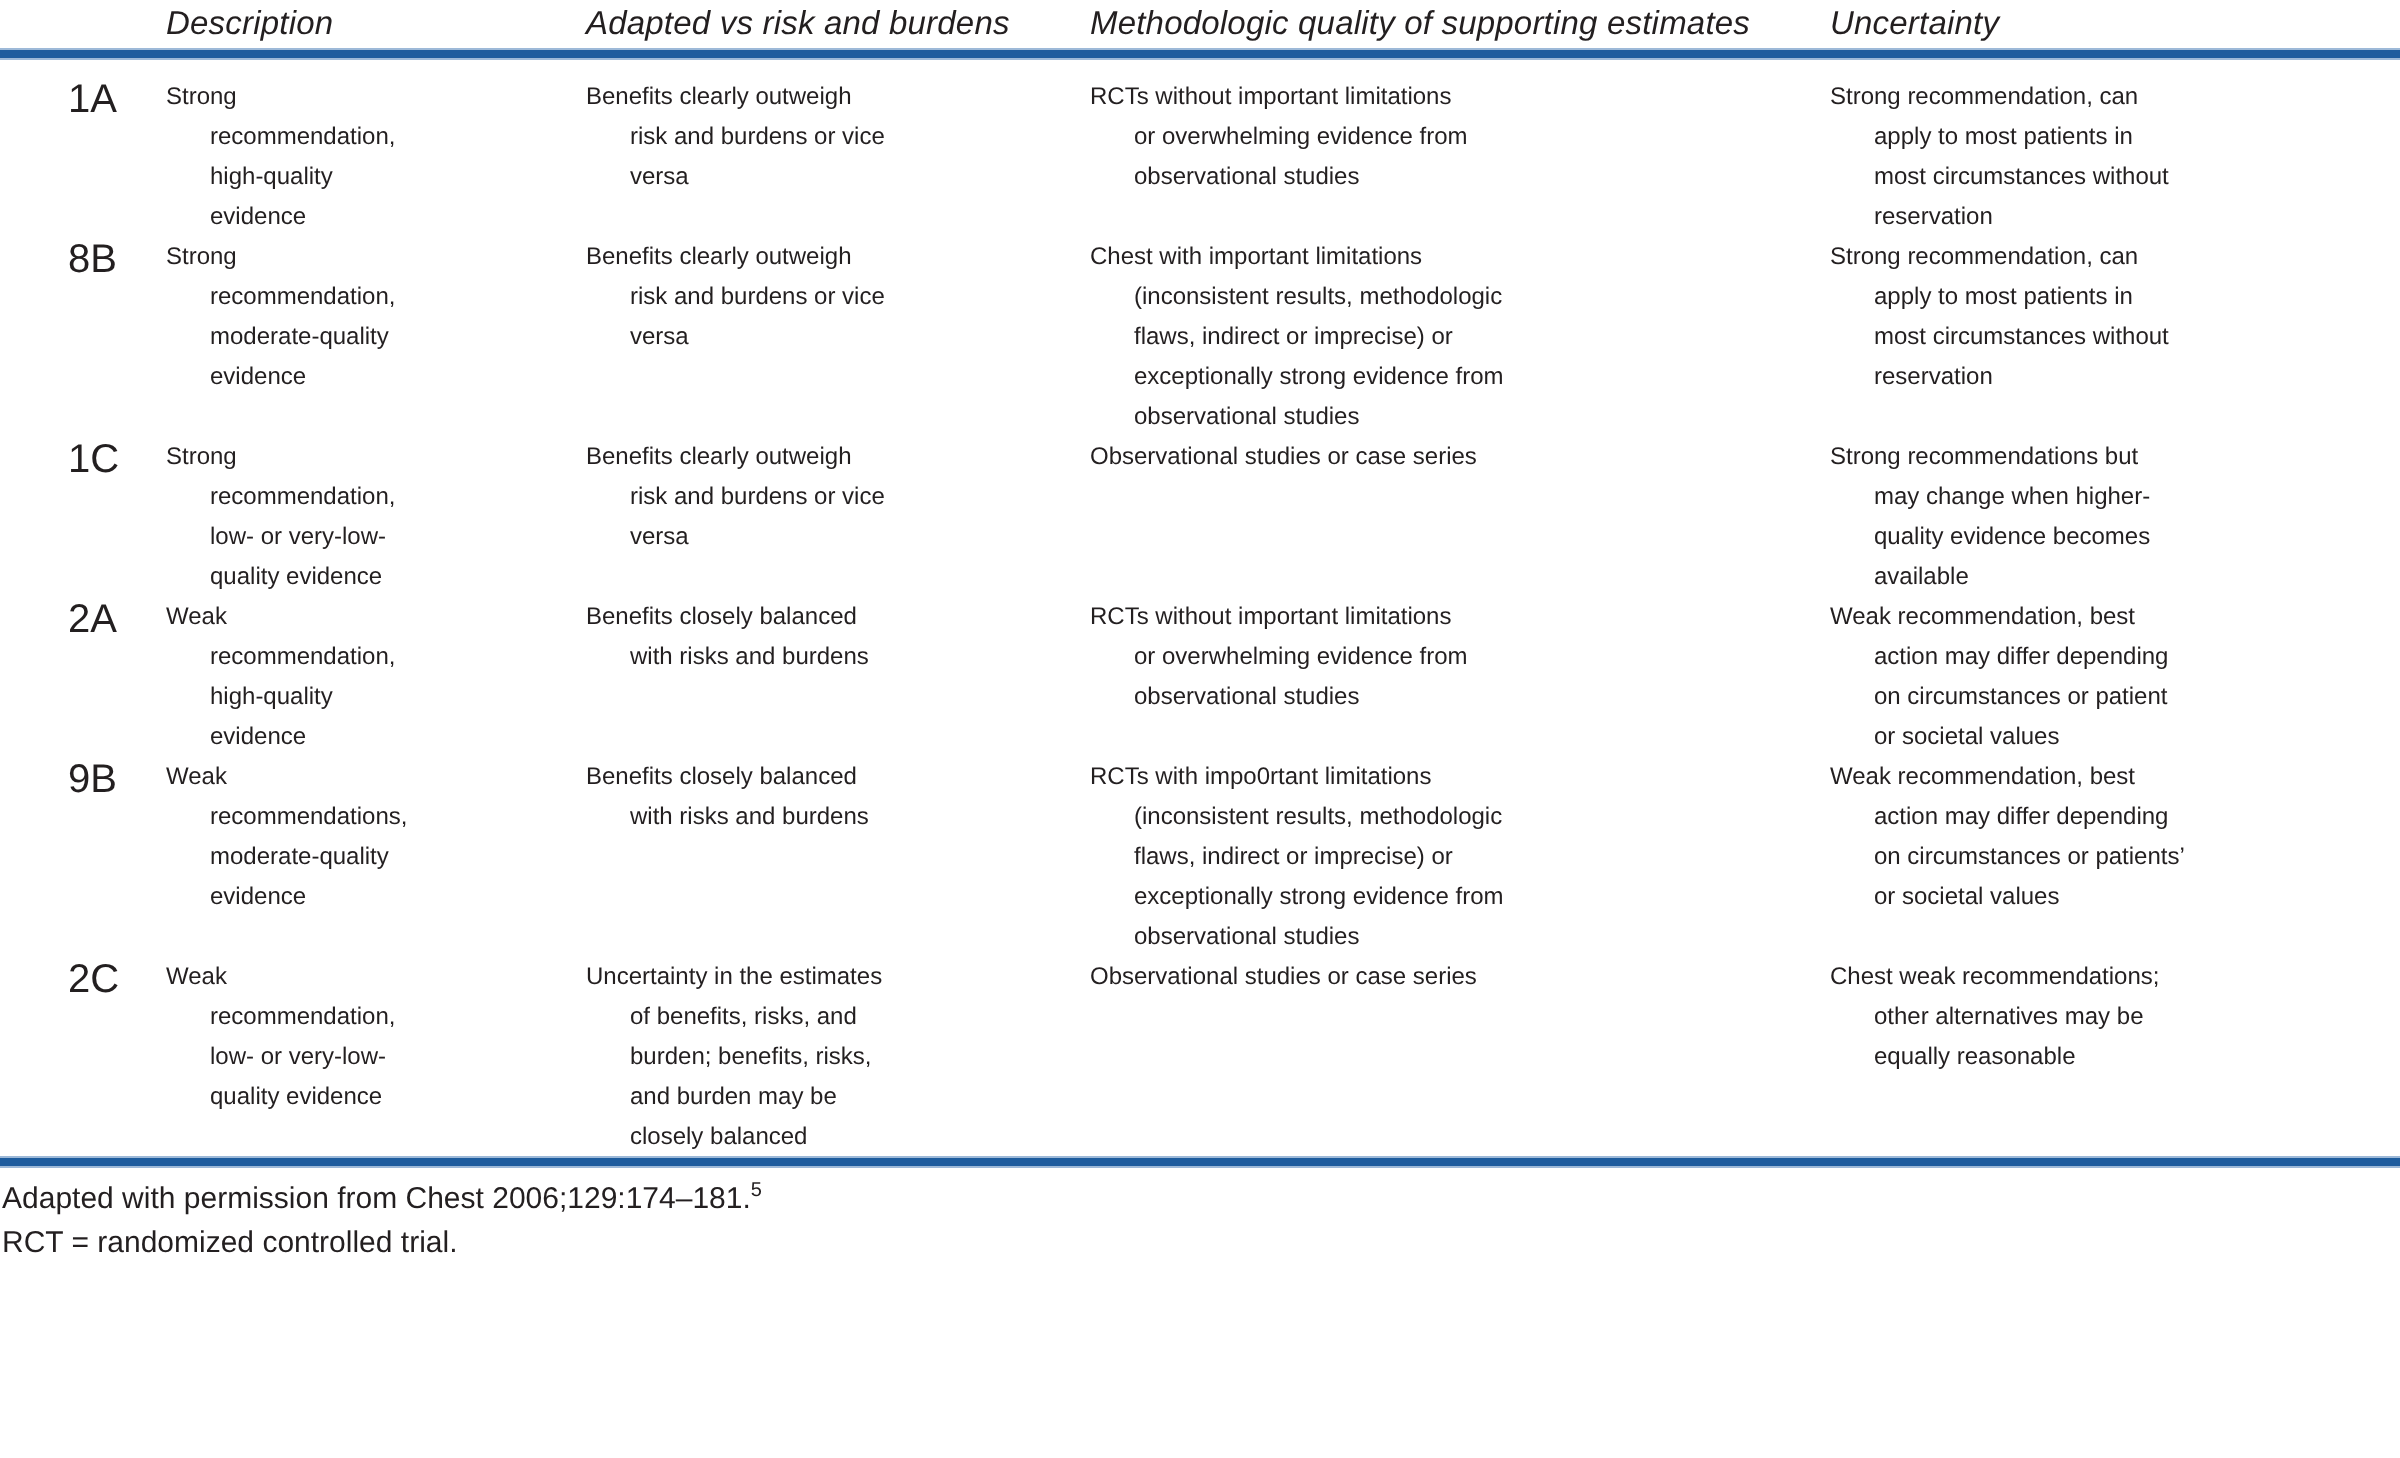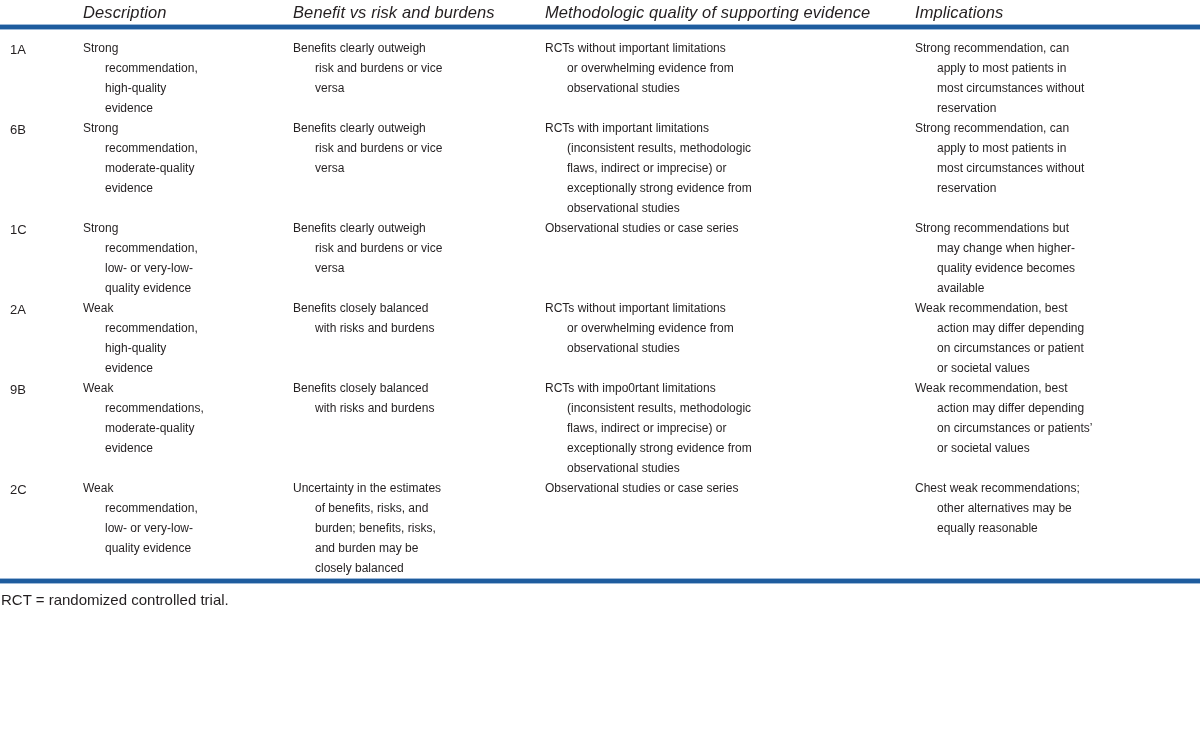--- a/index.html
+++ b/index.html
@@ -46,23 +46,23 @@
   .rule-band.bottom { margin-top: 0; }
   .cell {
     font-size: 12px;
     line-height: 20px;
     white-space: pre-line;        
     padding-left: 22px;           
     text-indent: -22px;
     box-sizing: border-box;
   }
   .grade {
-    font-size: 13px;
+    font-size: 20px;
     line-height: 24px;
-    padding-left: 10px;
+    padding-left: 34px;
     text-indent: 0;
   }
   .footnotes {
     margin-top: 5px;
     font-size: 15px;
     line-height: 22px;
     padding-left: 1px;
   }
   .footnotes sup {
     font-size: 10px;
@@ -72,23 +72,23 @@
 </head>
 <body>
 
 <div class="page">
 
   <div class="grid">
 
     <div class="trow">
       <div class="hcell"></div>
       <div class="hcell">Description</div>
-      <div class="hcell">Benefit vs risk and burdens</div>
-      <div class="hcell">Methodologic quality of supporting evidence</div>
-      <div class="hcell">Implications</div>
+      <div class="hcell">Adapted vs risk and burdens</div>
+      <div class="hcell">Methodologic quality of supporting estimates</div>
+      <div class="hcell">Uncertainty</div>
     </div>
 
     <div class="rule-band top"></div>
 
     <div class="trow">
       <div class="cell grade">1A</div>
       <div class="cell">Strong
 recommendation,
 high-quality
 evidence</div>
@@ -98,29 +98,29 @@
       <div class="cell">RCTs without important limitations
 or overwhelming evidence from
 observational studies</div>
       <div class="cell">Strong recommendation, can
 apply to most patients in
 most circumstances without
 reservation</div>
     </div>
 
     <div class="trow">
-      <div class="cell grade">6B</div>
+      <div class="cell grade">8B</div>
       <div class="cell">Strong
 recommendation,
 moderate-quality
 evidence</div>
       <div class="cell">Benefits clearly outweigh
 risk and burdens or vice
 versa</div>
-      <div class="cell">RCTs with important limitations
+      <div class="cell">Chest with important limitations
 (inconsistent results, methodologic
 flaws, indirect or imprecise) or
 exceptionally strong evidence from
 observational studies</div>
       <div class="cell">Strong recommendation, can
 apply to most patients in
 most circumstances without
 reservation</div>
     </div>
 
@@ -190,16 +190,17 @@
       <div class="cell">Observational studies or case series</div>
       <div class="cell">Chest weak recommendations;
 other alternatives may be
 equally reasonable</div>
     </div>
 
     <div class="rule-band bottom"></div>
   </div>
 
   <div class="footnotes">
+    <div><span>Adapted with permission from Chest 2006;129:174–181.</span><sup>5</sup></div>
     <div>RCT = randomized controlled trial.</div>
   </div>
 
 </div>
 
 </body></html>

